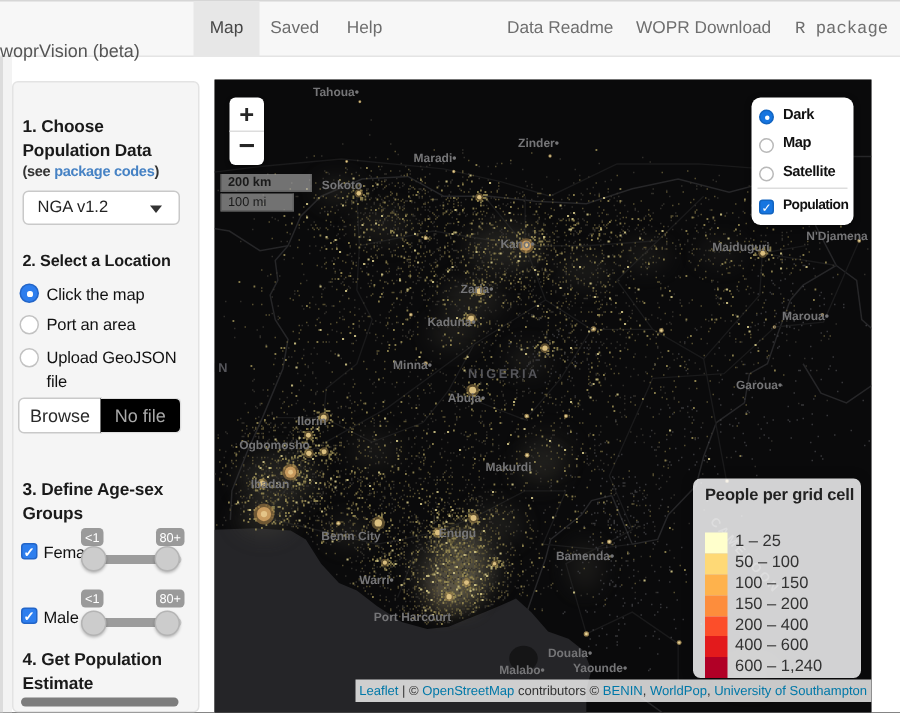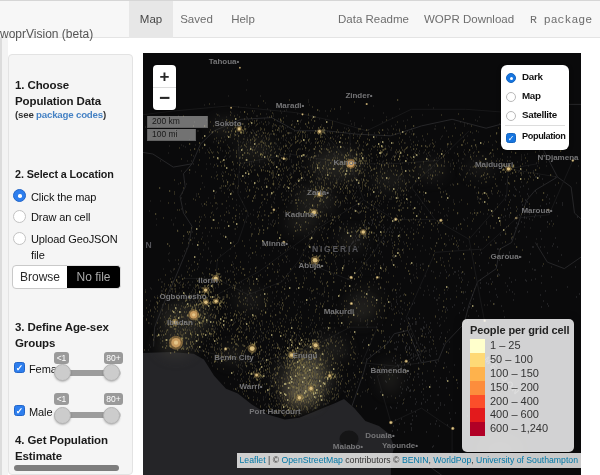--- a/index.html
+++ b/index.html
@@ -29,32 +29,32 @@
 .sld-track{position:absolute;height:6px;background:#dfdfdf;border-radius:3px;border:1px solid #d0d0d0;box-sizing:border-box;}
 .sld-bar{position:absolute;height:6px;background:#9c9c9c;border-radius:3px;}
 .sld-handle{position:absolute;width:17px;height:17px;border-radius:50%;background:#ccc;border:1px solid #b4b4b4;box-sizing:border-box;box-shadow:0 1px 2px rgba(0,0,0,.25);}
 .sld-pill{position:absolute;height:12px;border-radius:3px;background:#9a9a9a;color:#fff;font-size:8.5px;line-height:12px;text-align:center;}
 
 .map{position:absolute;left:143px;top:53px;width:438px;height:422px;background:#0a0a0b;overflow:hidden;}
 .zoomctl{position:absolute;left:10px;top:12px;width:23px;height:45px;background:#fff;border-radius:4px;box-shadow:0 1px 3px rgba(0,0,0,.4);}
 .zoomctl .zin,.zoomctl .zout{position:absolute;left:0;width:23px;height:22px;text-align:center;font-weight:bold;color:#262626;}
 .zin{top:0;font-size:17px;line-height:23px;}
 .zout{top:22px;border-top:1px solid #ddd;font-size:19px;line-height:20px;}
-.scale1{position:absolute;left:4px;top:63px;width:61px;height:12px;background:rgba(200,200,200,.55);border:1px solid rgba(90,90,90,.7);border-top:none;font-size:8.5px;color:#1a1a1a;line-height:11px;padding-left:4px;box-sizing:border-box;}
+.scale1{position:absolute;left:4px;top:63px;width:61px;height:12px;background:rgba(200,200,200,.55);border:1px solid rgba(90,90,90,.7);border-top:none;font-size:8.5px;color:#1a1a1a;line-height:11px;padding-left:4px;box-sizing:border-box;font-weight:bold;}
 .scale2{position:absolute;left:4px;top:76px;width:49px;height:12px;background:rgba(200,200,200,.55);border:1px solid rgba(90,90,90,.7);border-top:none;font-size:8.5px;color:#1a1a1a;line-height:11px;padding-left:4px;box-sizing:border-box;}
 .layers{position:absolute;right:12px;top:12px;width:68px;height:85px;background:#fff;border-radius:6px;box-shadow:0 1px 4px rgba(0,0,0,.4);font-size:11px;color:#111;}
 .layers .row{position:absolute;left:5px;}
 .lrad{position:absolute;width:10px;height:10px;border-radius:50%;background:#fff;border:1px solid #b9b9b9;box-sizing:border-box;}
 .lrad.sel{background:#1675e0;border-color:#1264c0;}
 .lrad.sel:after{content:"";position:absolute;left:3px;top:3px;width:3px;height:3px;border-radius:50%;background:#fff;}
 .lchk{position:absolute;width:10px;height:10px;border-radius:2.5px;background:#1675e0;border:1px solid #1264c0;box-sizing:border-box;color:#fff;font-size:8px;line-height:9px;text-align:center;}
 .llbl{position:absolute;left:16px;top:-2px;font-weight:bold;white-space:nowrap;font-size:9.8px;letter-spacing:-0.3px;}
 .lsep{position:absolute;left:4px;right:4px;top:60px;border-top:1px solid #ddd;}
 .legend{position:absolute;left:319px;top:266px;width:112px;height:133px;background:rgba(255,255,255,.82);border-radius:5px;box-shadow:0 0 8px rgba(0,0,0,.25);padding:5px 8px;box-sizing:border-box;font-size:11px;color:#333;}
-.legend .ttl{font-weight:bold;font-size:11px;color:#222;margin:0 0 3px 0;white-space:nowrap;letter-spacing:-0.1px;}
+.legend .ttl{font-weight:bold;font-size:11px;color:#222;margin:0 0 19px 0;white-space:nowrap;letter-spacing:-0.1px;}
 .lrow{height:13.9px;line-height:13.9px;white-space:nowrap;}
 .swatch{display:inline-block;width:15px;height:13.9px;vertical-align:top;margin-right:5px;}
 .attrib{position:absolute;right:0;bottom:7px;height:15px;background:rgba(255,255,255,.78);font-size:8.7px;color:#333;line-height:15px;padding:0 3px;white-space:nowrap;}
 .attrib a{color:#0078a8;text-decoration:none;}
 </style>
 </head>
 <body>
 <div style="position:absolute;left:0;top:38px;width:8px;height:437px;background:#f3f3f3;border-left:2px solid #dcdcdc;box-sizing:border-box;"></div>
 <div class="navbar">
   <span class="brand">woprVision (beta)</span>
@@ -64,27 +64,30 @@
   <div class="tab" style="left:220px;width:46px;">Help</div>
   <div class="tab" style="left:424px;width:89px;">WOPR Download</div>
   <div class="tab" style="left:530px;width:53px;font-family:Liberation Mono, monospace;">R package</div>
 </div>
 
 <div class="sidebar sb">
   <div style="position:absolute;left:6px;top:23px;">
       <h5 style="white-space:nowrap;">1. Choose<br>Population Data</h5>
     </div>
   <div class="small-lbl" style="position:absolute;left:6px;top:54px;white-space:nowrap;">(see <a>package codes</a>)</div>
+  <div class="selbox">
+      <span>NGA v1.2</span>
+    </div>
   <div style="position:absolute;left:6px;top:112px;">
       <h5 style="font-size:10.8px;white-space:nowrap;">2. Select a Location</h5>
     </div>
   <div class="radio sel" style="left:4px;top:134px;"></div>
     <div class="rlbl" style="left:22px;top:134px;">Click the map</div>
   <div class="radio" style="left:4px;top:155px;"></div>
-    <div class="rlbl" style="left:22px;top:154px;">Draw an cell</div>
+    <div class="rlbl" style="left:22px;top:154px;">Port an area</div>
   <div class="radio" style="left:4px;top:177px;"></div>
     <div class="rlbl" style="left:22px;top:176px;white-space:nowrap;">Upload GeoJSON<br>file</div>
   <div class="browse">Browse</div>
     <div class="nofile">No file</div>
   <div style="position:absolute;left:6px;top:265px;">
       <h5 style="white-space:nowrap;">3. Define Age-sex<br>Groups</h5>
     </div>
   <div class="check" style="left:5px;top:307px;">✓</div>
   <div class="rlbl" style="left:20px;top:306px;">Fema</div>
   <div class="sld-pill" style="left:45px;top:297px;width:15px;">&lt;1</div>

